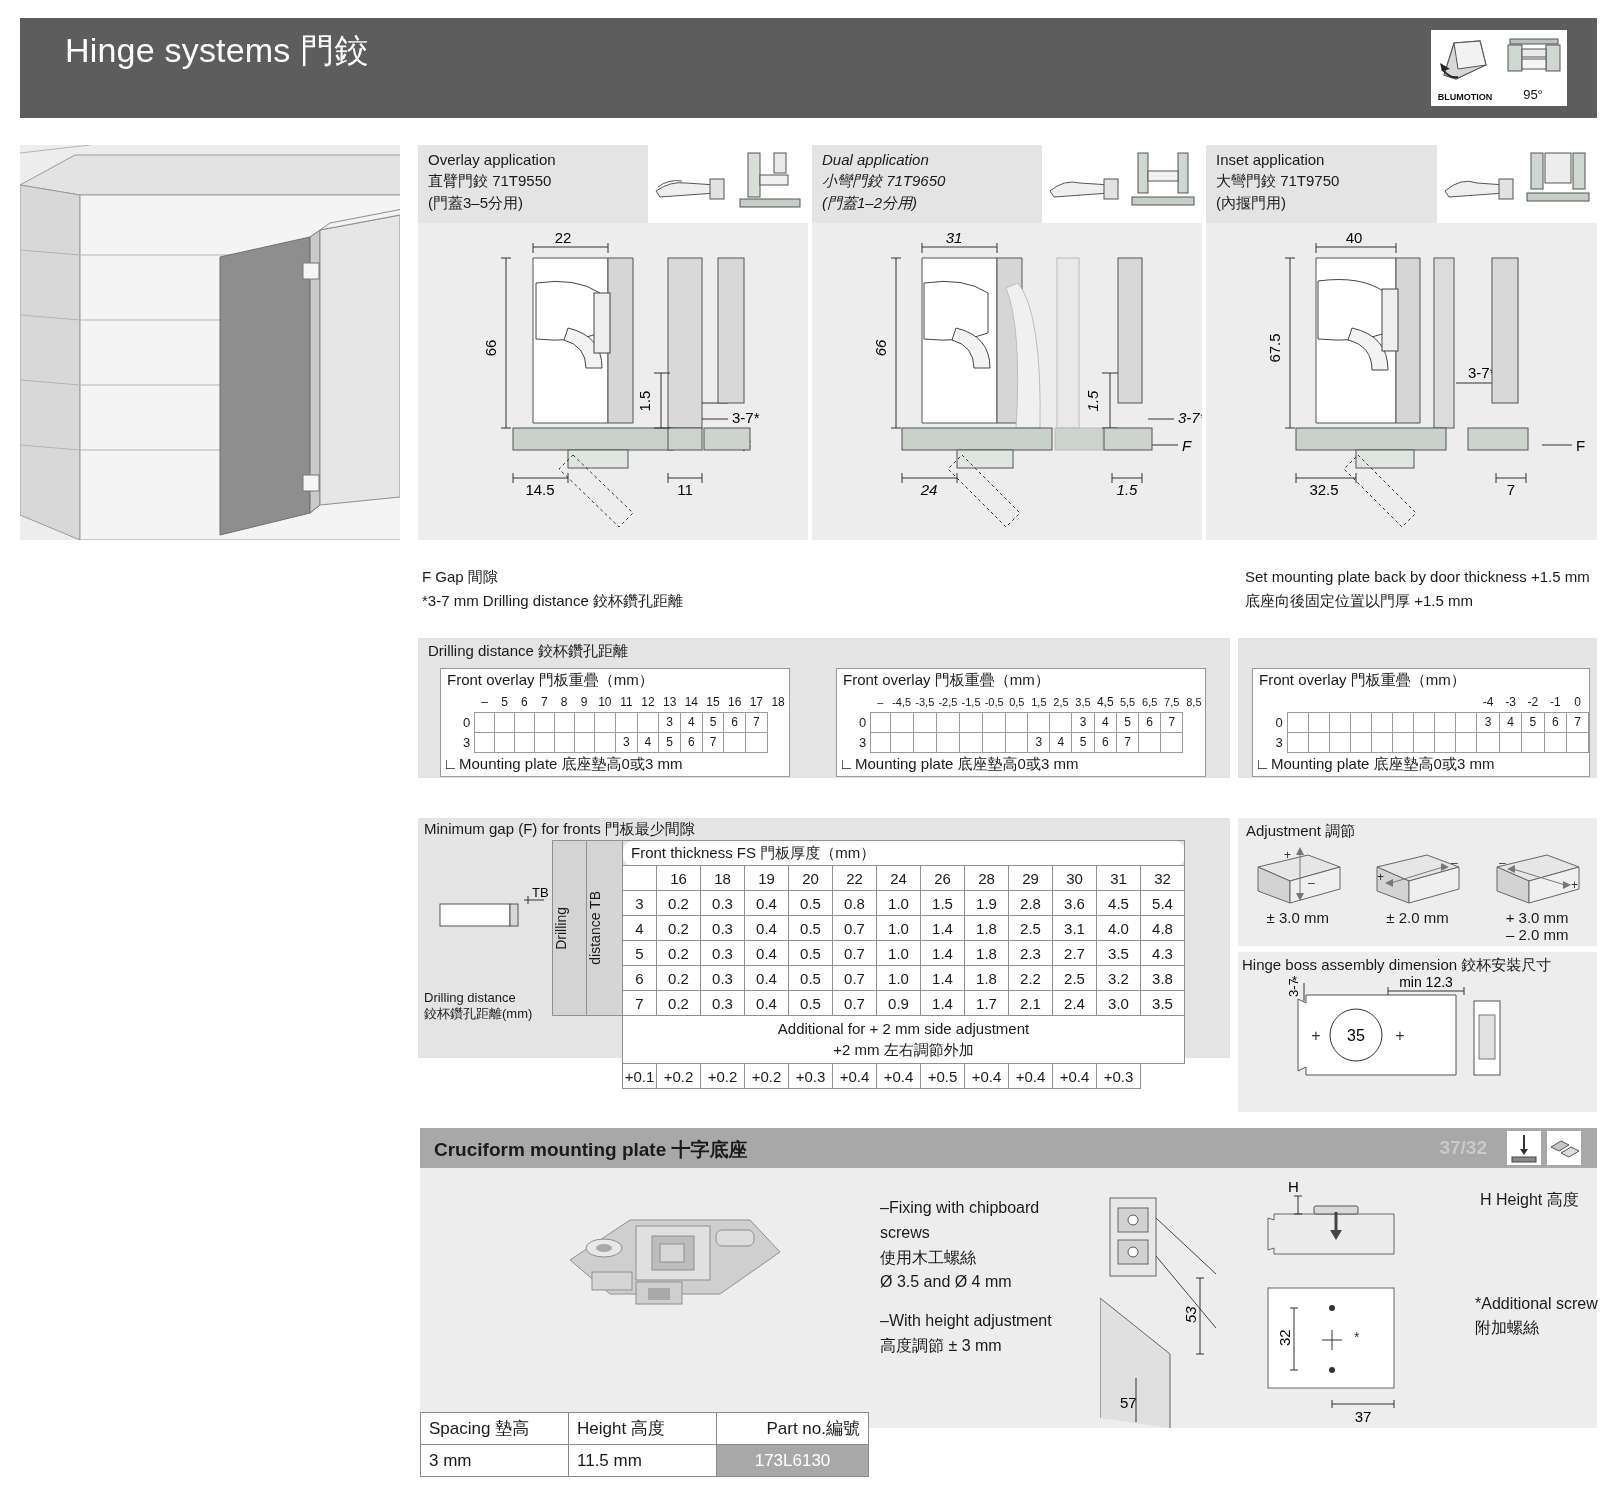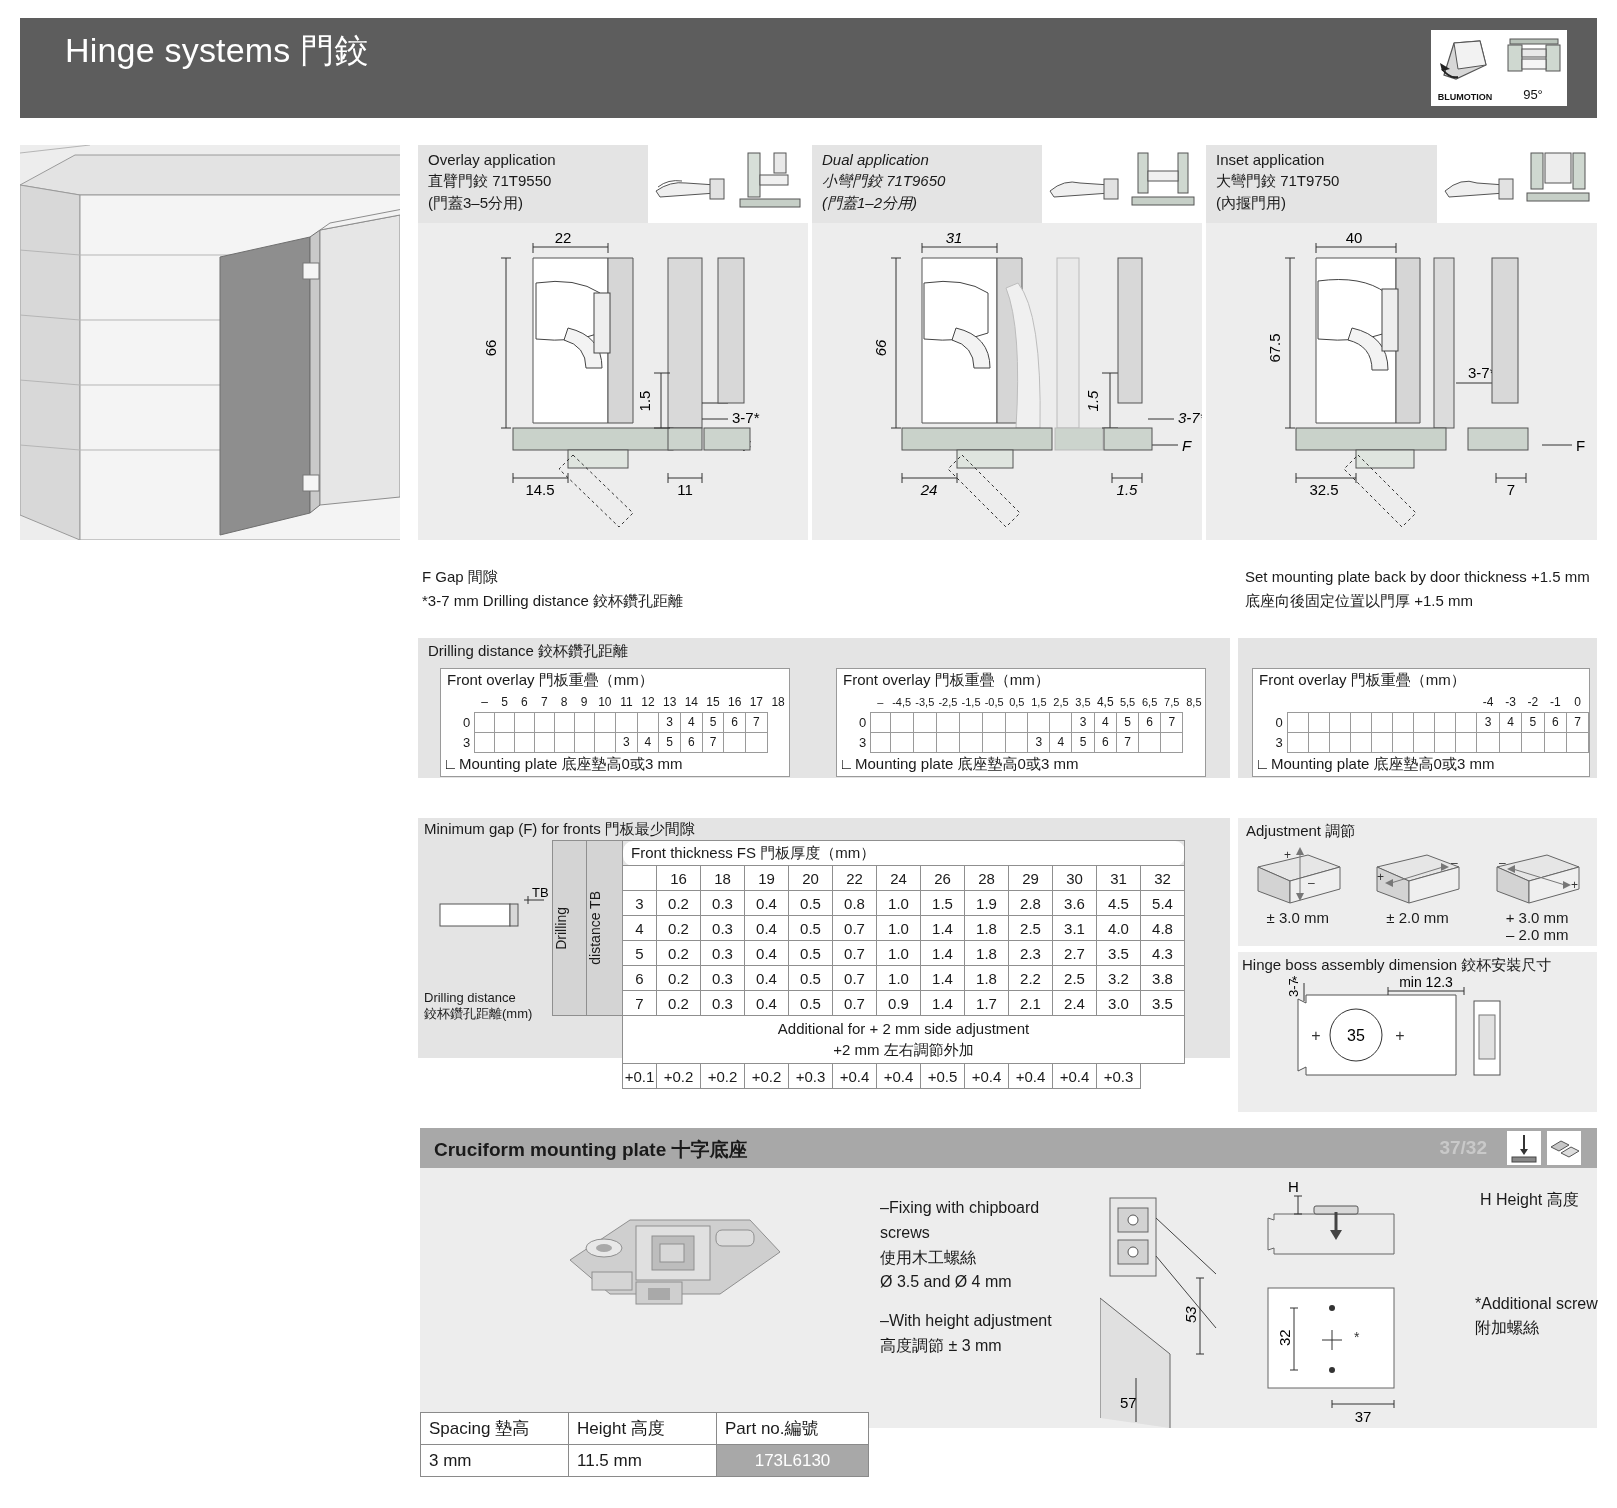--- a/index.html
+++ b/index.html
@@ -898,21 +898,21 @@
   <div>*Additional screw</div>
   <div>附加螺絲</div>
 </div>
 
 <div style="position:absolute;left:420px;top:1412px;">
   <table class="spacing-table" style="border-collapse:collapse;">
     <tbody>
         <tr>
       <td class="hd" style="width:148px;">Spacing 墊高</td>
       <td class="hd" style="width:148px;">Height 高度</td>
-      <td class="hd" style="width:152px;text-align:left;margin-top:32px;">Part no.編號</td>
+      <td class="hd" style="width:152px;text-align:right;margin-top:32px;">Part no.編號</td>
     </tr>
     <tr>
       <td>3 mm</td>
       <td>11.5 mm</td>
       <td class="pn">173L6130</td>
     </tr>
   </tbody>
     </table>
 </div>
 

